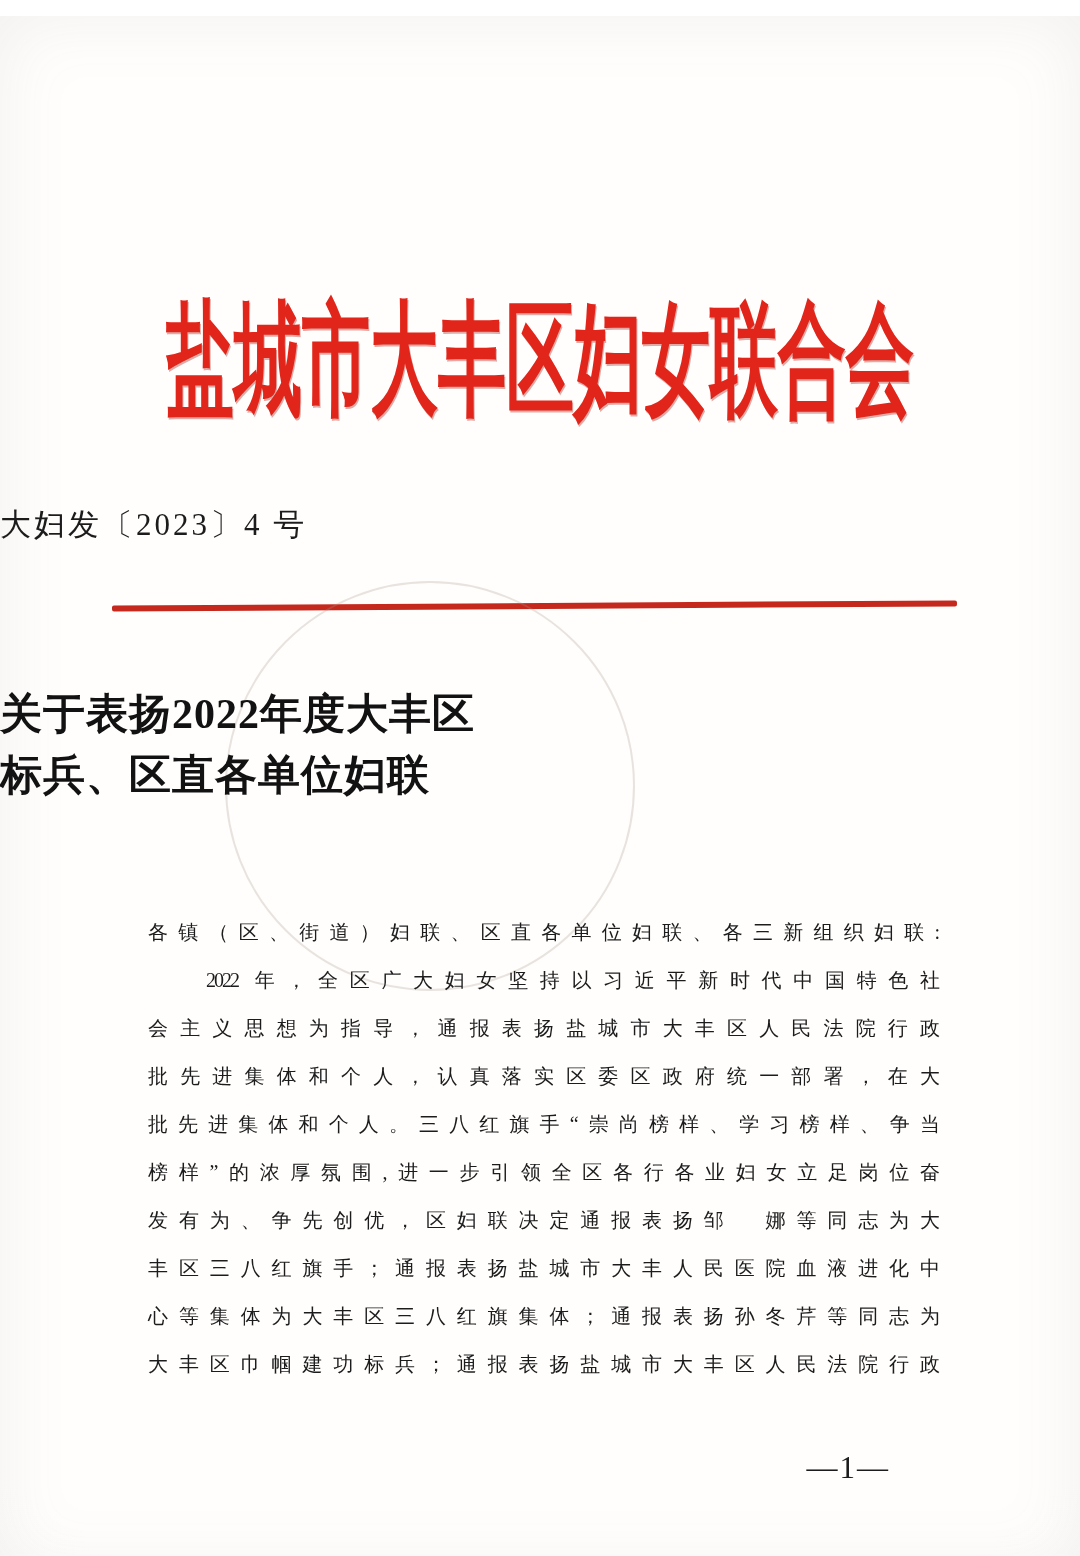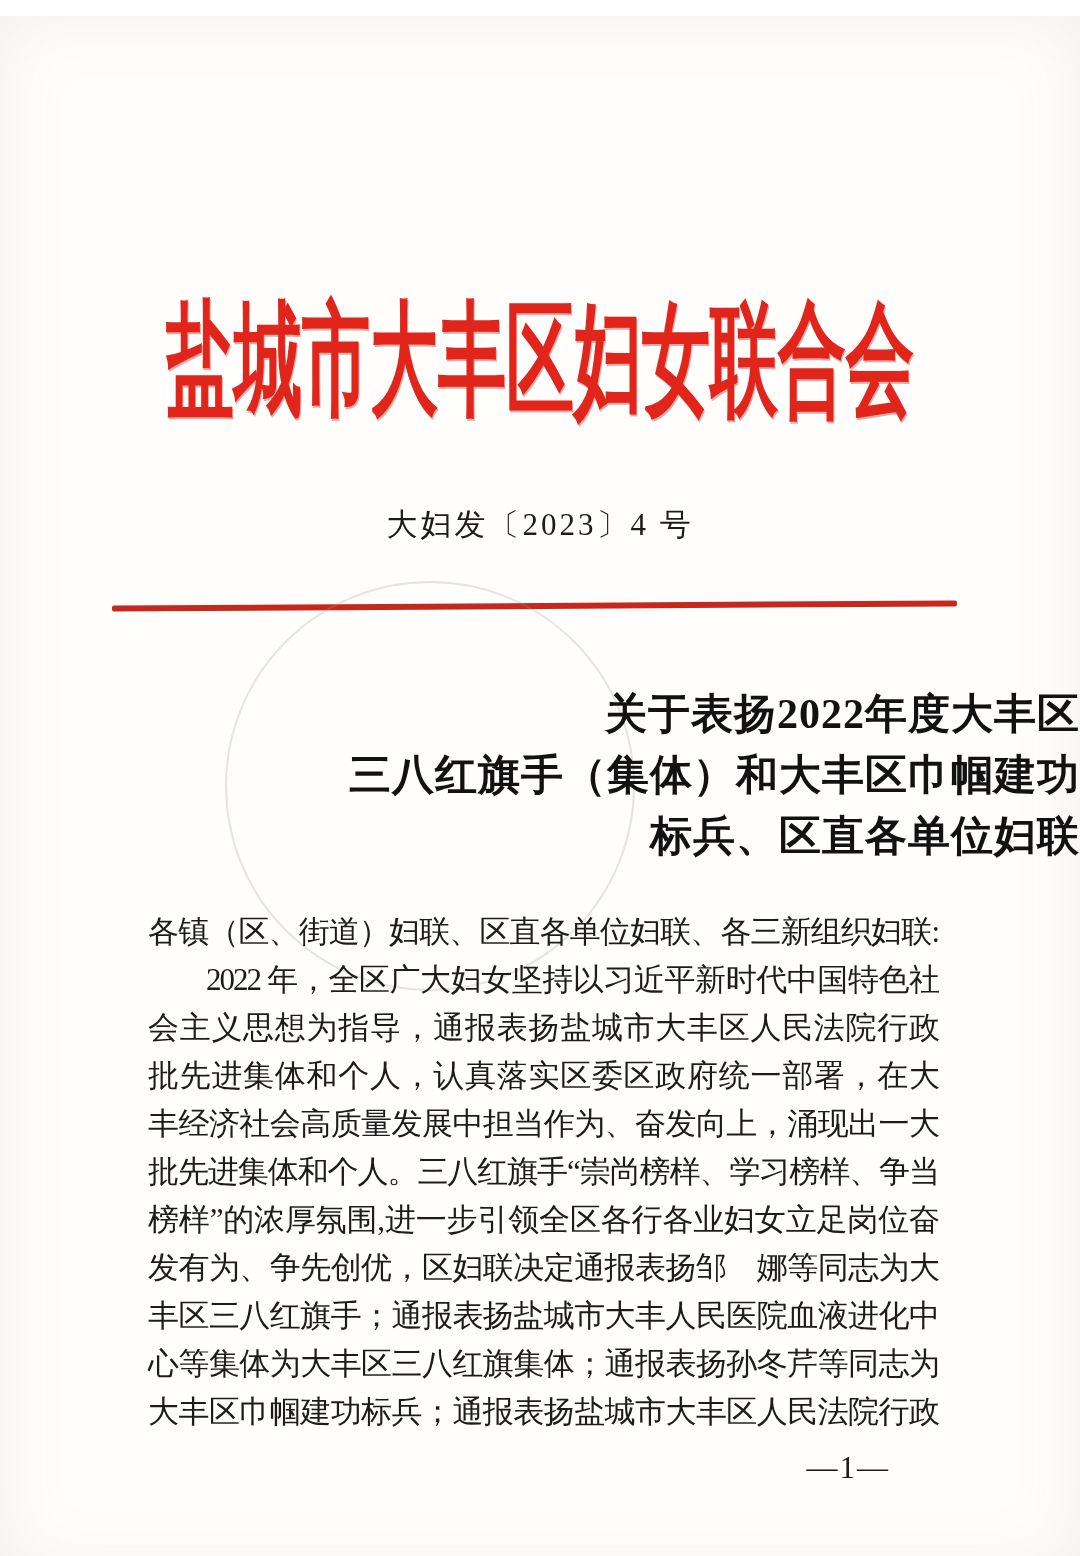--- a/index.html
+++ b/index.html
@@ -38,21 +38,21 @@
     white-space: nowrap;
     text-shadow: 1px 1px 0 rgba(160, 20, 10, 0.35);
   }
 
   
   .doc-number {
     position: absolute;
     top: 488px;
     left: 0;
     width: 100%;
-    text-align: center;
+    text-align: left;
     font-size: 31px;
     color: var(--ink);
     letter-spacing: 3px;
   }
 
   
   .red-rule {
     position: absolute;
     top: 587px;
     left: 112px;
@@ -74,35 +74,35 @@
     border-radius: 50%;
     pointer-events: none;
   }
 
   
   .doc-title {
     position: absolute;
     top: 668px;
     left: 0;
     width: 100%;
-    text-align: right;
+    text-align: left;
     font-weight: bold;
     font-size: 42px;
     line-height: 61px;
     color: #121212;
     letter-spacing: 1px;
   }
 
   
   .body-block {
     position: absolute;
     top: 892px;
     left: 148px;
     width: 790px;
-    font-size: 31px;
+    font-size: 20px;
     line-height: 48px;
     letter-spacing: -2px;
     color: var(--ink);
   }
   .body-line {
     text-align: justify;
     text-align-last: justify;
     white-space: nowrap;
   }
   .para-lines .body-line:first-child {
@@ -127,31 +127,29 @@
   <div class="org-title">盐城市大丰区妇女联合会</div>
 
   <div class="doc-number">大妇发〔2023〕4 号</div>
 
   <div class="red-rule"></div>
 
   <div class="seal-circle"></div>
 
   <div class="doc-title">
       <div>关于表扬2022年度大丰区</div>
-      <div>三八红旗手（集体）和大丰区巾帼建功</div>
       <div>标兵、区直各单位妇联</div>
     </div>
 
   <div class="body-block">
     <div class="body-line">各镇（区、街道）妇联、区直各单位妇联、各三新组织妇联:</div>
     <div class="para-lines">
         <div class="body-line">2022 年，全区广大妇女坚持以习近平新时代中国特色社</div>
         <div class="body-line">会主义思想为指导，通报表扬盐城市大丰区人民法院行政</div>
         <div class="body-line">批先进集体和个人，认真落实区委区政府统一部署，在大</div>
-        <div class="body-line">丰经济社会高质量发展中担当作为、奋发向上，涌现出一大</div>
         <div class="body-line">批先进集体和个人。三八红旗手“崇尚榜样、学习榜样、争当</div>
         <div class="body-line">榜样”的浓厚氛围,进一步引领全区各行各业妇女立足岗位奋</div>
         <div class="body-line">发有为、争先创优，区妇联决定通报表扬邹　娜等同志为大</div>
         <div class="body-line">丰区三八红旗手；通报表扬盐城市大丰人民医院血液进化中</div>
         <div class="body-line">心等集体为大丰区三八红旗集体；通报表扬孙冬芹等同志为</div>
         <div class="body-line">大丰区巾帼建功标兵；通报表扬盐城市大丰区人民法院行政</div>
       </div>
   </div>
 
   <div class="page-num">—1—</div>

